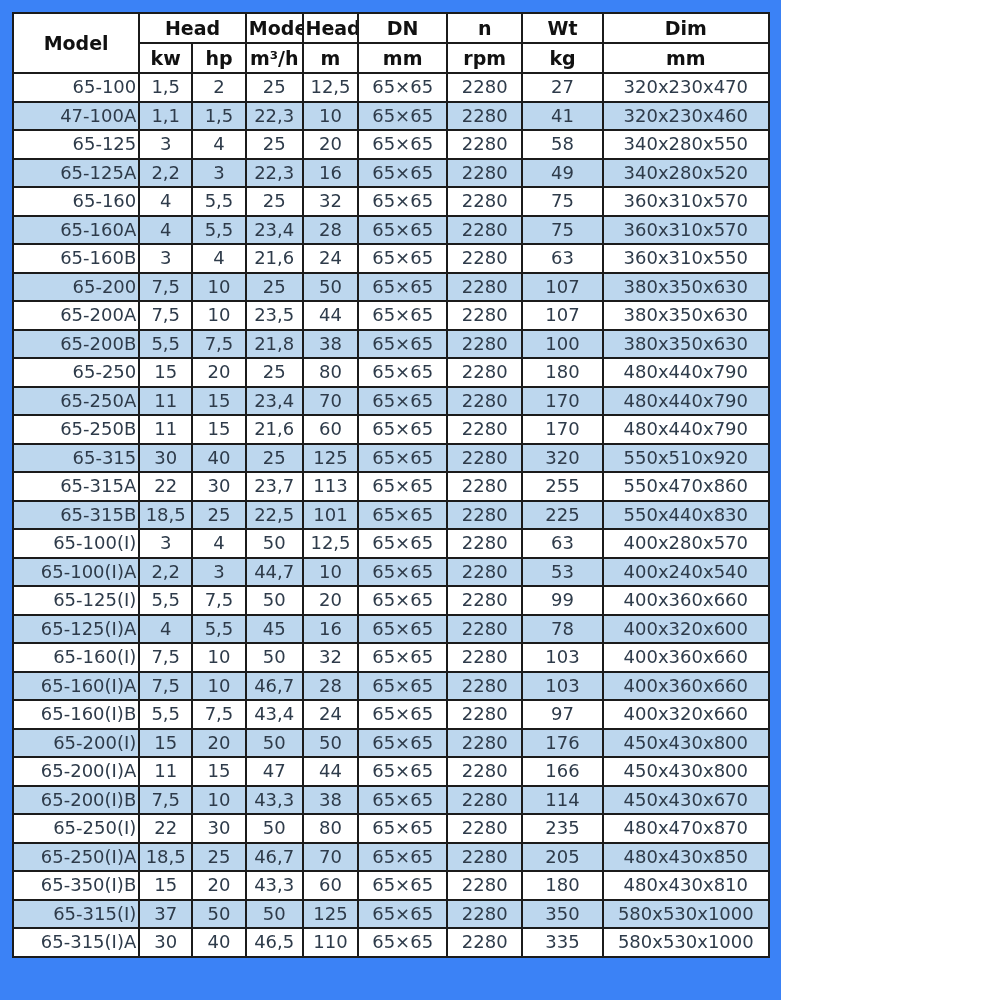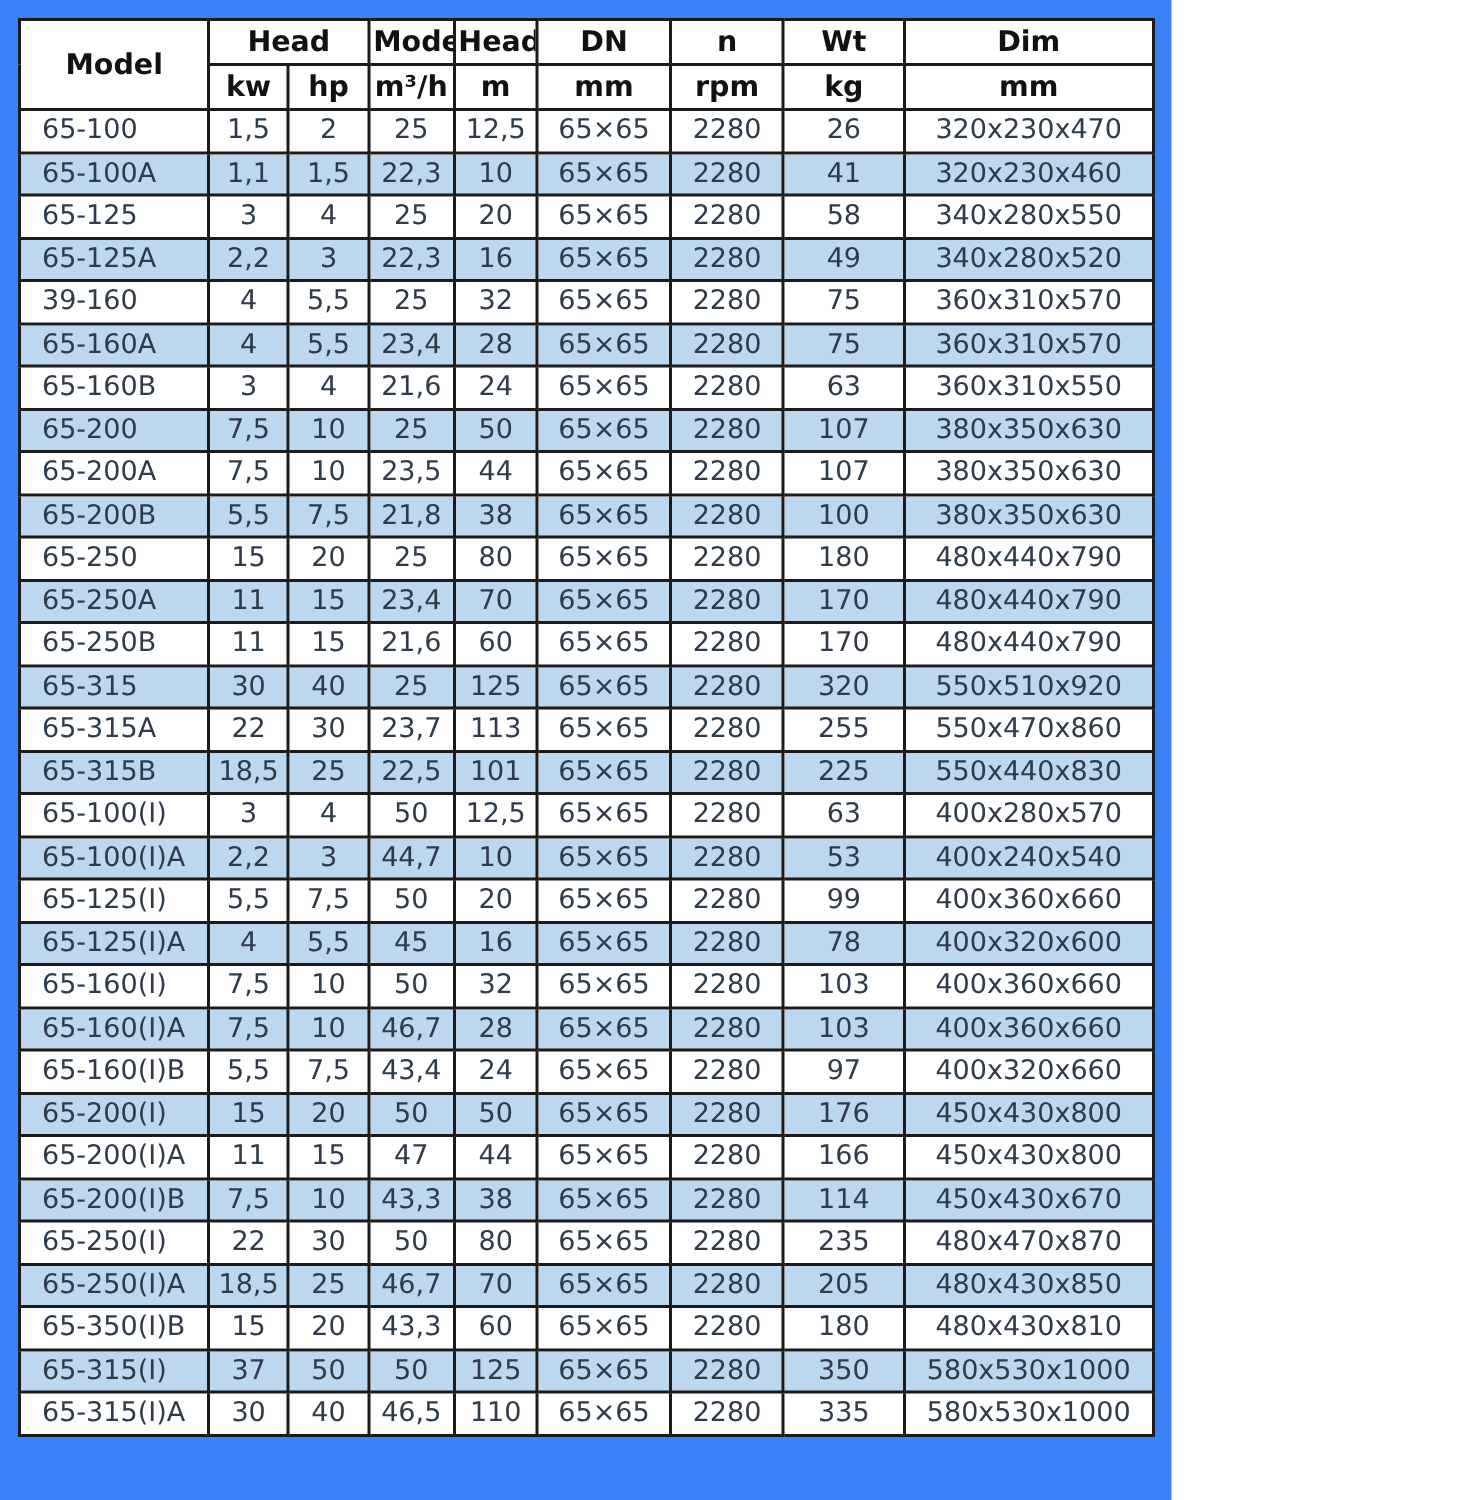--- a/index.html
+++ b/index.html
@@ -39,21 +39,21 @@
     line-height: 1;
   }
   table.spec-table tbody td {
     height: 26.5px;
     font-size: 18px;
     font-weight: normal;
     color: #2e3b4a;
     line-height: 1;
   }
   table.spec-table tbody td.model-cell {
-    text-align: left;
+    text-align: right;
     padding-left: 14px;
   }
   
   table.spec-table tbody tr:nth-child(even) {
     background: #bdd7ee;
   }
   table.spec-table tbody tr:nth-child(odd) {
     background: #ffffff;
   }
 </style>
@@ -97,25 +97,25 @@
     </thead>
     <tbody>
         <tr>
           <td class="model-cell">65-100</td>
           <td>1,5</td>
           <td>2</td>
           <td>25</td>
           <td>12,5</td>
           <td>65×65</td>
           <td>2280</td>
-          <td>26</td>
+          <td>27</td>
           <td>320x230x470</td>
         </tr>
         <tr>
-          <td class="model-cell">65-100A</td>
+          <td class="model-cell">47-100A</td>
           <td>1,1</td>
           <td>1,5</td>
           <td>22,3</td>
           <td>10</td>
           <td>65×65</td>
           <td>2280</td>
           <td>41</td>
           <td>320x230x460</td>
         </tr>
         <tr>
@@ -134,21 +134,21 @@
           <td>2,2</td>
           <td>3</td>
           <td>22,3</td>
           <td>16</td>
           <td>65×65</td>
           <td>2280</td>
           <td>49</td>
           <td>340x280x520</td>
         </tr>
         <tr>
-          <td class="model-cell">39-160</td>
+          <td class="model-cell">65-160</td>
           <td>4</td>
           <td>5,5</td>
           <td>25</td>
           <td>32</td>
           <td>65×65</td>
           <td>2280</td>
           <td>75</td>
           <td>360x310x570</td>
         </tr>
         <tr>

